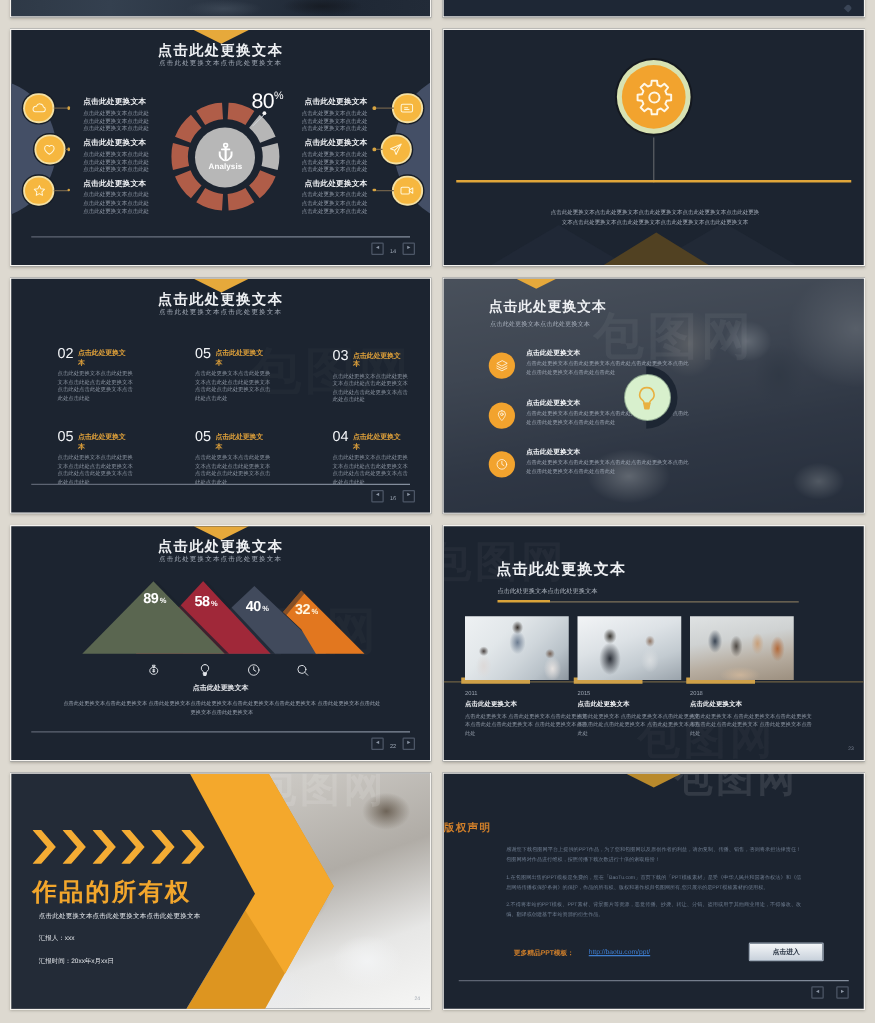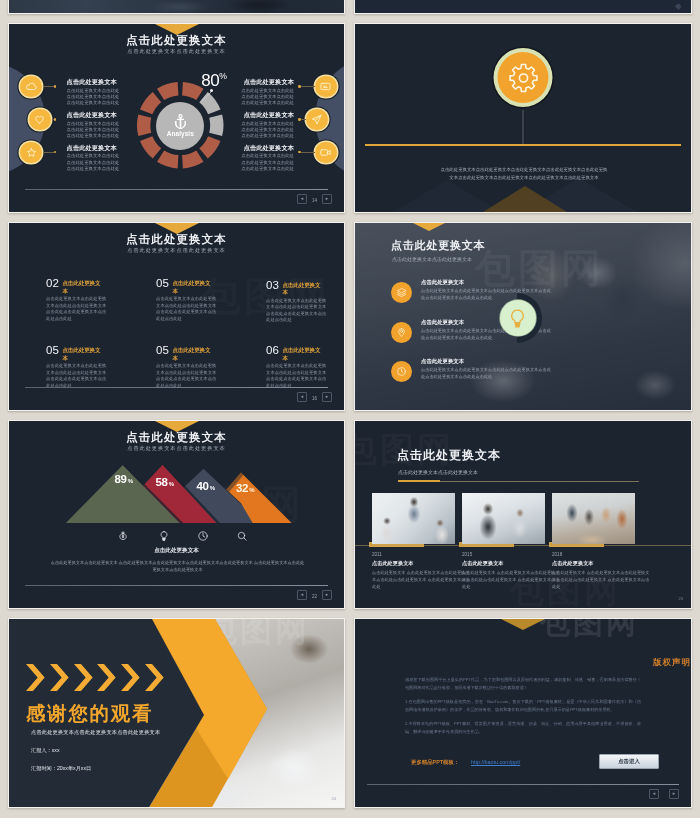--- a/index.html
+++ b/index.html
@@ -337,21 +337,21 @@
           </div>
           <div class="numitem" style="left:147.1px;top:122.4px">
       <div class="nrow">
         <div class="num">05</div>
         <div class="nh">点击此处更换文本</div>
       </div>
       <div class="nb">点击此处更换文本点击此处更换文本点击此处点击此处更换文本点击此处点击此处更换文本点击此处点击此处</div>
           </div>
           <div class="numitem" style="left:257.1px;top:122.4px">
       <div class="nrow">
-        <div class="num">06</div>
+        <div class="num">04</div>
         <div class="nh">点击此处更换文本</div>
       </div>
       <div class="nb">点击此处更换文本点击此处更换文本点击此处点击此处更换文本点击此处点击此处更换文本点击此处点击此处</div>
           </div>
         </div>
       <div class="botline" style="left:16px;right:16px;bottom:22px;"></div>
       <div class="navbtn" style="right:37px;bottom:8px;">◂</div>
       <div class="navdot" style="right:27px;bottom:9px;">16</div>
       <div class="navbtn" style="right:12px;bottom:8px;">▸</div>
     </div>
@@ -545,33 +545,33 @@
           <svg class="chev" style="left:88.39999999999999px;top:45px" width="19.7" height="28.1" viewBox="0 0 19.7 28.1">
       <polygon points="0,0 7,0 18.7,13.55 7,27.1 0,27.1 11.7,13.55" fill="#f4ac34"></polygon>
           </svg>
           <svg class="chev" style="left:112.3px;top:45px" width="19.7" height="28.1" viewBox="0 0 19.7 28.1">
       <polygon points="0,0 7,0 18.7,13.55 7,27.1 0,27.1 11.7,13.55" fill="#f4ac34"></polygon>
           </svg>
           <svg class="chev" style="left:136.2px;top:45px" width="19.7" height="28.1" viewBox="0 0 19.7 28.1">
       <polygon points="0,0 7,0 18.7,13.55 7,27.1 0,27.1 11.7,13.55" fill="#f4ac34"></polygon>
           </svg>
         </div>
-      <div style="position:absolute;left:17px;top:85px;color:#f2a62c;font-size:19.4px;font-weight:700;letter-spacing:1.8px;font-family:'DejaVu Sans',sans-serif;line-height:1;">感谢您的观看</div>
+      <div style="position:absolute;left:17px;top:85px;color:#f2a62c;font-size:19.4px;font-weight:700;letter-spacing:1.8px;font-family:'DejaVu Sans',sans-serif;line-height:1;">作品的所有权</div>
       <div style="position:absolute;left:22px;top:110px;color:#e7eaee;font-size:5.2px;letter-spacing:.2px;">点击此处更换文本点击此处更换文本点击此处更换文本</div>
       <div style="position:absolute;left:22px;top:128px;color:#e7eaee;font-size:5.2px;">汇报人：xxx</div>
       <div style="position:absolute;left:22px;top:146px;color:#e7eaee;font-size:5.2px;">汇报时间：20xx年x月xx日</div>
       <div style="position:absolute;right:8px;bottom:6px;color:#9aa2ad;font-size:4px;">24</div>
     </div>
   </div>
 
   <div class="slide r4 c2 s8">
     <div class="inner">
       <div class="top-chev" style="border-top-color:#b98a2c"></div>
       <div class="wm" style="right:52px;top:-16px;font-size:30px;color:rgba(255,255,255,.10)">包图网</div>
-      <div style="position:absolute;width:100%;text-align:right;top:38px;color:#d07f2a;font-size:8.5px;font-weight:700;letter-spacing:1px;">版权声明</div>
+      <div style="position:absolute;width:100%;text-align:left;top:38px;color:#d07f2a;font-size:8.5px;font-weight:700;letter-spacing:1px;">版权声明</div>
       <div id="s8-paras">
           <div style="position:absolute;left:50px;top:57px;width:236px">
             <div class="s8para">感谢您下载包图网平台上提供的PPT作品，为了您和包图网以及原创作者的利益，请勿复制、传播、销售，否则将承担法律责任！包图网将对作品进行维权，按照传播下载次数进行十倍的索取赔偿！</div>
             <div class="s8para">1.在包图网出售的PPT模板是免费的，您在「BaoTu.com」首页下载的「PPT模板素材」是受《中华人民共和国著作权法》和《信息网络传播权保护条例》的保护，作品的所有权、版权和著作权归包图网所有,您只展示的是PPT模板素材的使用权。</div>
             <div class="s8para">2.不得将本站的PPT模板、PPT素材、背景图片等资源，恶意传播、抄袭、转让、分销、盗用或用于其他商业用途，不得修改、改编、翻译或创建基于本站资源的衍生作品。</div>
           </div>
         </div>
       <div style="position:absolute;left:56px;top:140px;color:#d07f2a;font-size:5.4px;font-weight:700;">更多精品PPT模板：</div>
       <a style="position:absolute;left:116px;top:140px;color:#3f7fd2;font-size:5.4px;text-decoration:underline;">http://baotu.com/ppt/</a>
       <div class="s8btn">

